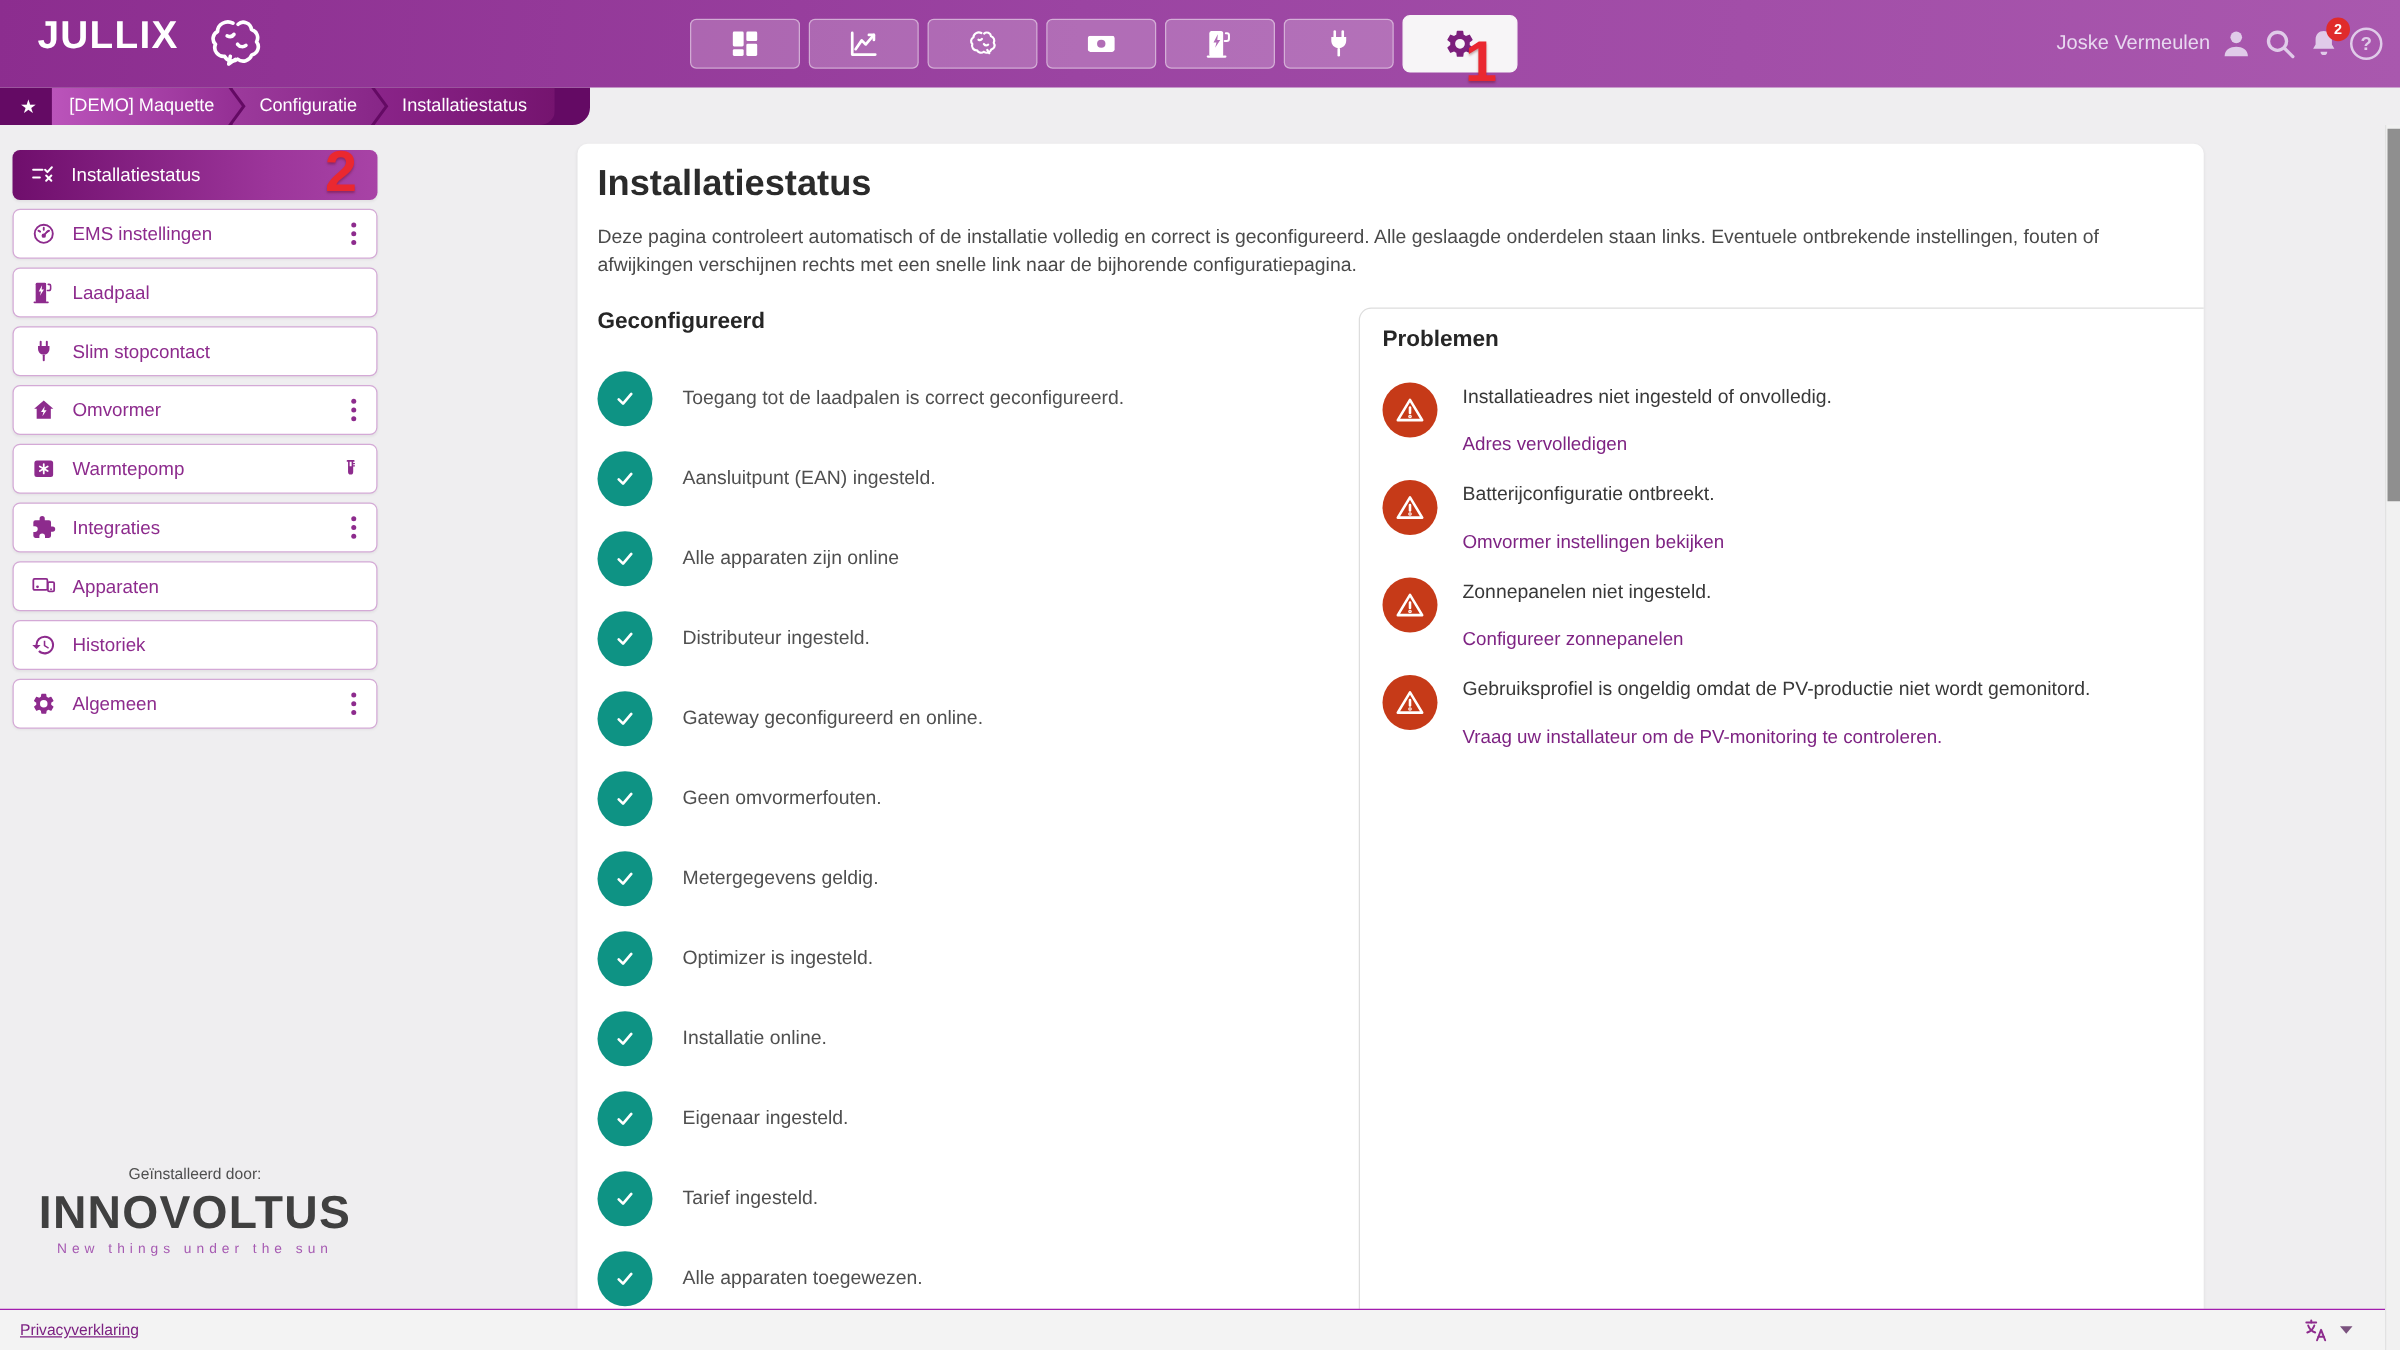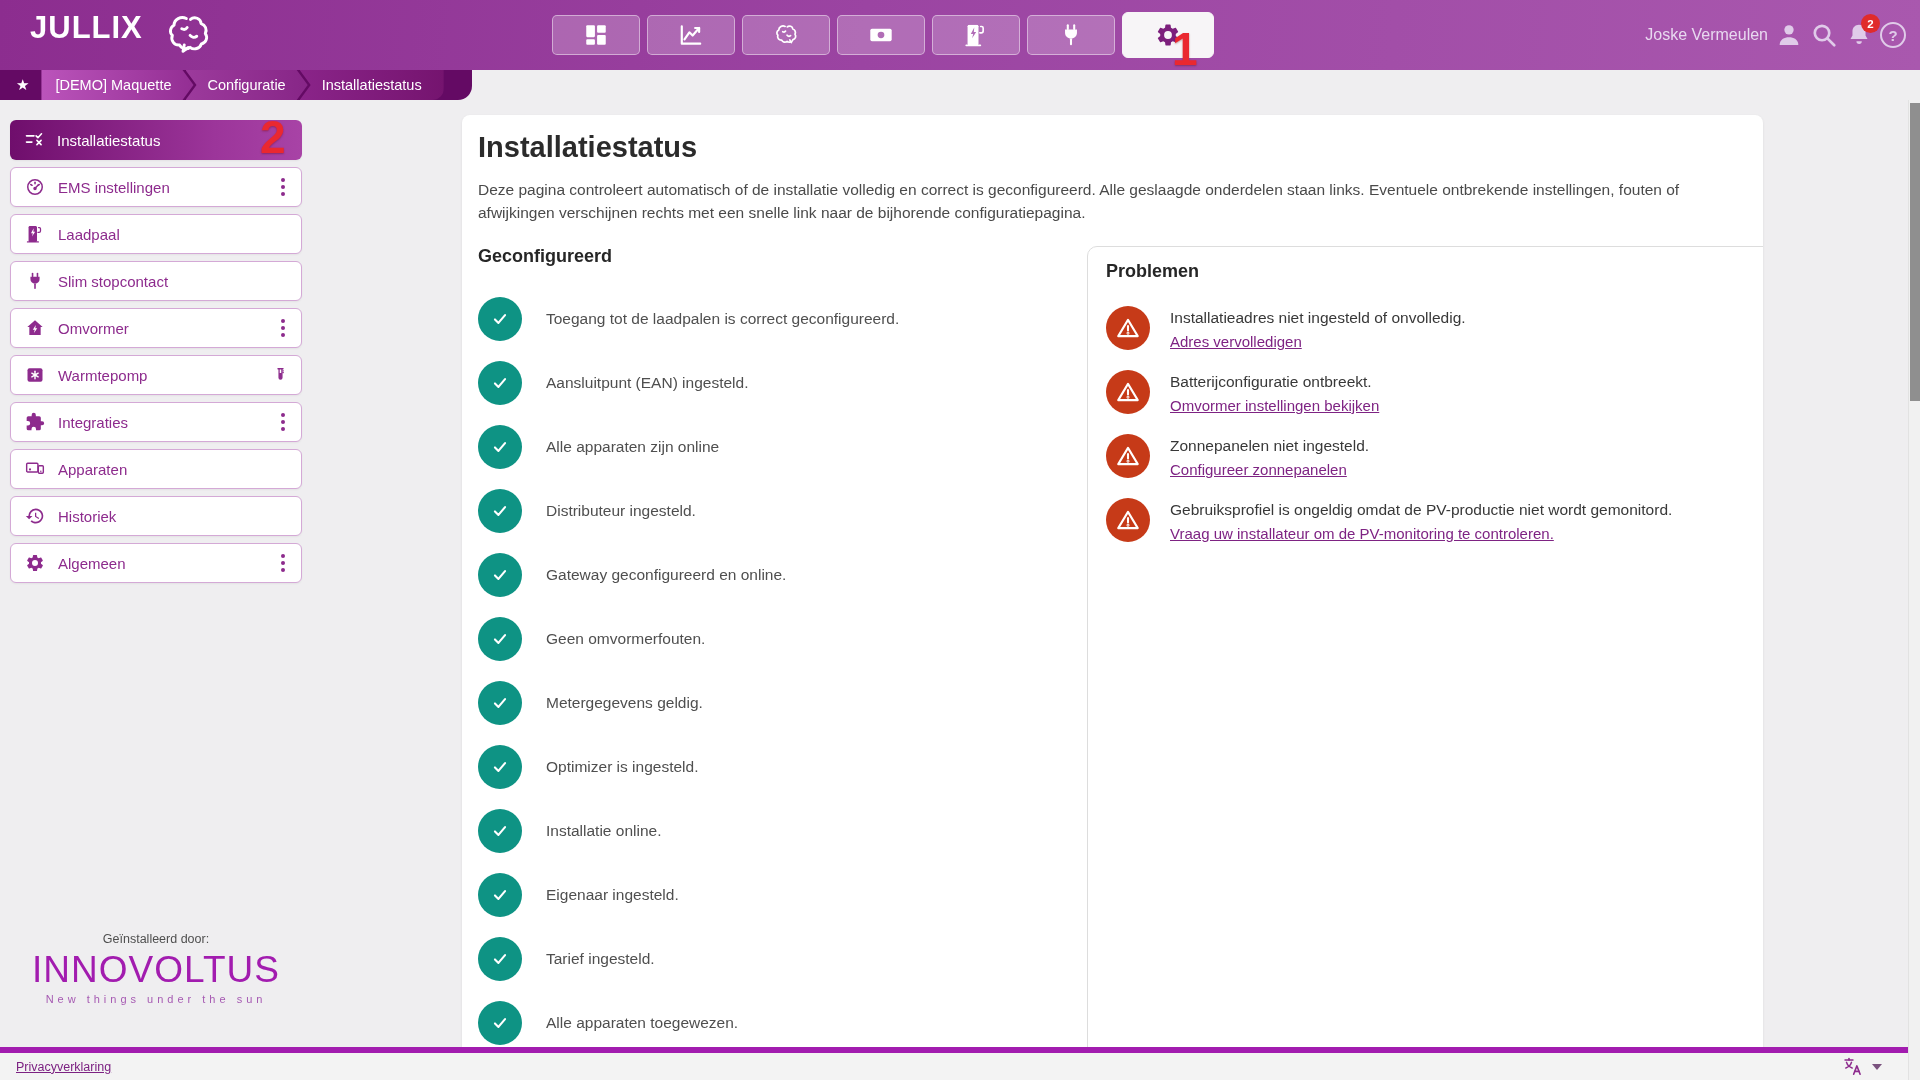--- a/index.html
+++ b/index.html
@@ -48,21 +48,21 @@
   .slabel { font-size:15px; color:#8d2b8d; }
   .sitem.active { background:linear-gradient(90deg,#6f0e6c 0%,#9c359a 70%,#a843a6 100%); border:none; }
   .sitem.active .slabel, .sitem.active .sicon { color:#fff; }
   .strail { margin-left:auto; display:flex; align-items:center; color:#8d2b8d; }
   .kebab { display:flex; flex-direction:column; gap:3px; padding:4px; cursor:pointer; }
   .kebab i { width:4px; height:4px; border-radius:50%; background:#8d2b8d; display:block; }
   .ttube { width:17px; height:17px; color:#8d2b8d; }
 
   .side-footer { position:absolute; left:10px; top:932px; width:292px; text-align:center; z-index:5; }
   .inst-label { font-size:12.5px; color:#4f4f4f; margin-bottom:5px; }
-  .inst-name { font-size:37px; font-weight:400; letter-spacing:1px; color:#a21caf; line-height:1.05; }
+  .inst-name { font-size:37px; font-weight:700; letter-spacing:1px; color:#404040; line-height:1.05; }
   .inst-tag { font-size:11px; letter-spacing:4px; color:#a65ab2; margin-top:3px; }
 
   
   .card { position:absolute; left:462px; top:115px; width:1301px; height:965px; background:#fff;
     border-radius:8px; box-shadow:0 1px 3px rgba(0,0,0,0.08); padding:14px 16px; overflow:hidden; z-index:4; }
   .title { font-size:29px; font-weight:600; color:#2b2b2b; margin-top:2px; }
   .desc { margin-top:14px; font-size:15.5px; line-height:23px; color:#4a4a4a; max-width:1272px; }
   .cols { display:flex; margin-top:22px;gap:48px; }
   .colL { width:545px; flex:0 0 545px; margin-right:16px; }
   .h2 { font-size:18px; font-weight:700; color:#262626; }
@@ -73,25 +73,25 @@
   .ccircle svg { width:22px; height:22px; }
   .ctext { font-size:15.5px; color:#4f4f4f; }
   .panel { width:708px; flex:0 0 708px; border:1px solid #ddd; border-radius:10px; padding:14px 18px; height:832px; }
   .plist { margin-top:24px; }
   .prow { display:flex; align-items:flex-start; margin-bottom:19px; }
   .wcircle { width:44px; height:44px; border-radius:50%; background:#c63a18; flex:0 0 44px;
     display:flex; align-items:center; justify-content:center; margin-right:20px; }
   .wcircle svg { width:26px; height:26px; }
   .ptexts { padding-top:1px; }
   .pmsg { font-size:15.5px; color:#383838; line-height:22px; }
-  .plink { display:inline-block; margin-top:4px; font-size:15px; color:#7e2383; text-decoration:underline; cursor:pointer; }
+  .plink { display:inline-block; margin-top:18px; font-size:15px; color:#7e2383; cursor:pointer; }
 
   
   .footerbar { position:absolute; left:0; top:1047px; width:1908px; height:33px; background:#f3f3f3;
-    border-top:6px solid #a21caf; z-index:40; display:flex; align-items:center; }
+    border-top:1px solid #a21caf; z-index:40; display:flex; align-items:center; }
   .privacy { margin-left:16px; font-size:12.5px; color:#7c2182; text-decoration:underline; cursor:pointer; }
   .langbox { margin-left:auto; margin-right:26px; display:flex; align-items:center; gap:9px; cursor:pointer; }
   .langicon { width:21px; height:21px; color:#8d2b8d; }
   .caret { width:0; height:0; border-left:5px solid transparent; border-right:5px solid transparent; border-top:6px solid #7a527e; }
 
   
   .scroll-track { position:absolute; left:1908px; top:100px; width:12px; height:980px; background:#f1f1f1;
     border-left:1px solid #e2e2e2; z-index:45; }
   .scroll-thumb { position:absolute; left:1px; top:3px; width:10px; height:298px; background:#8f8f8f; }
 

